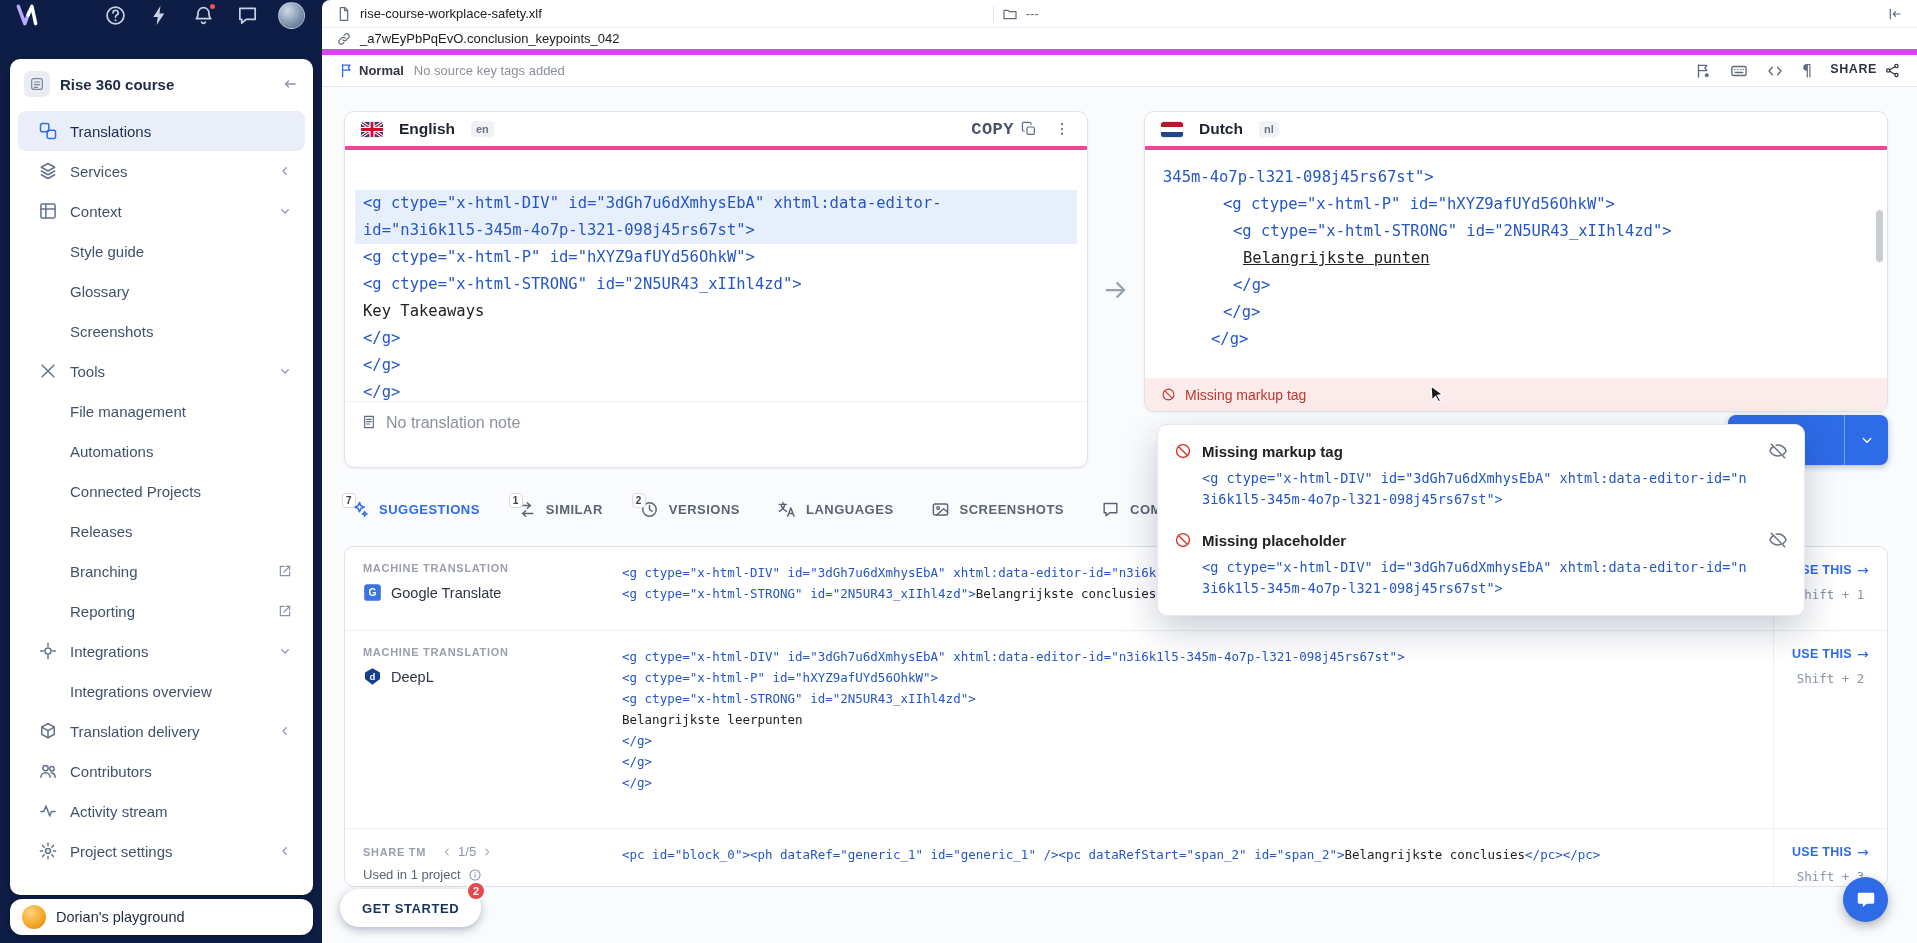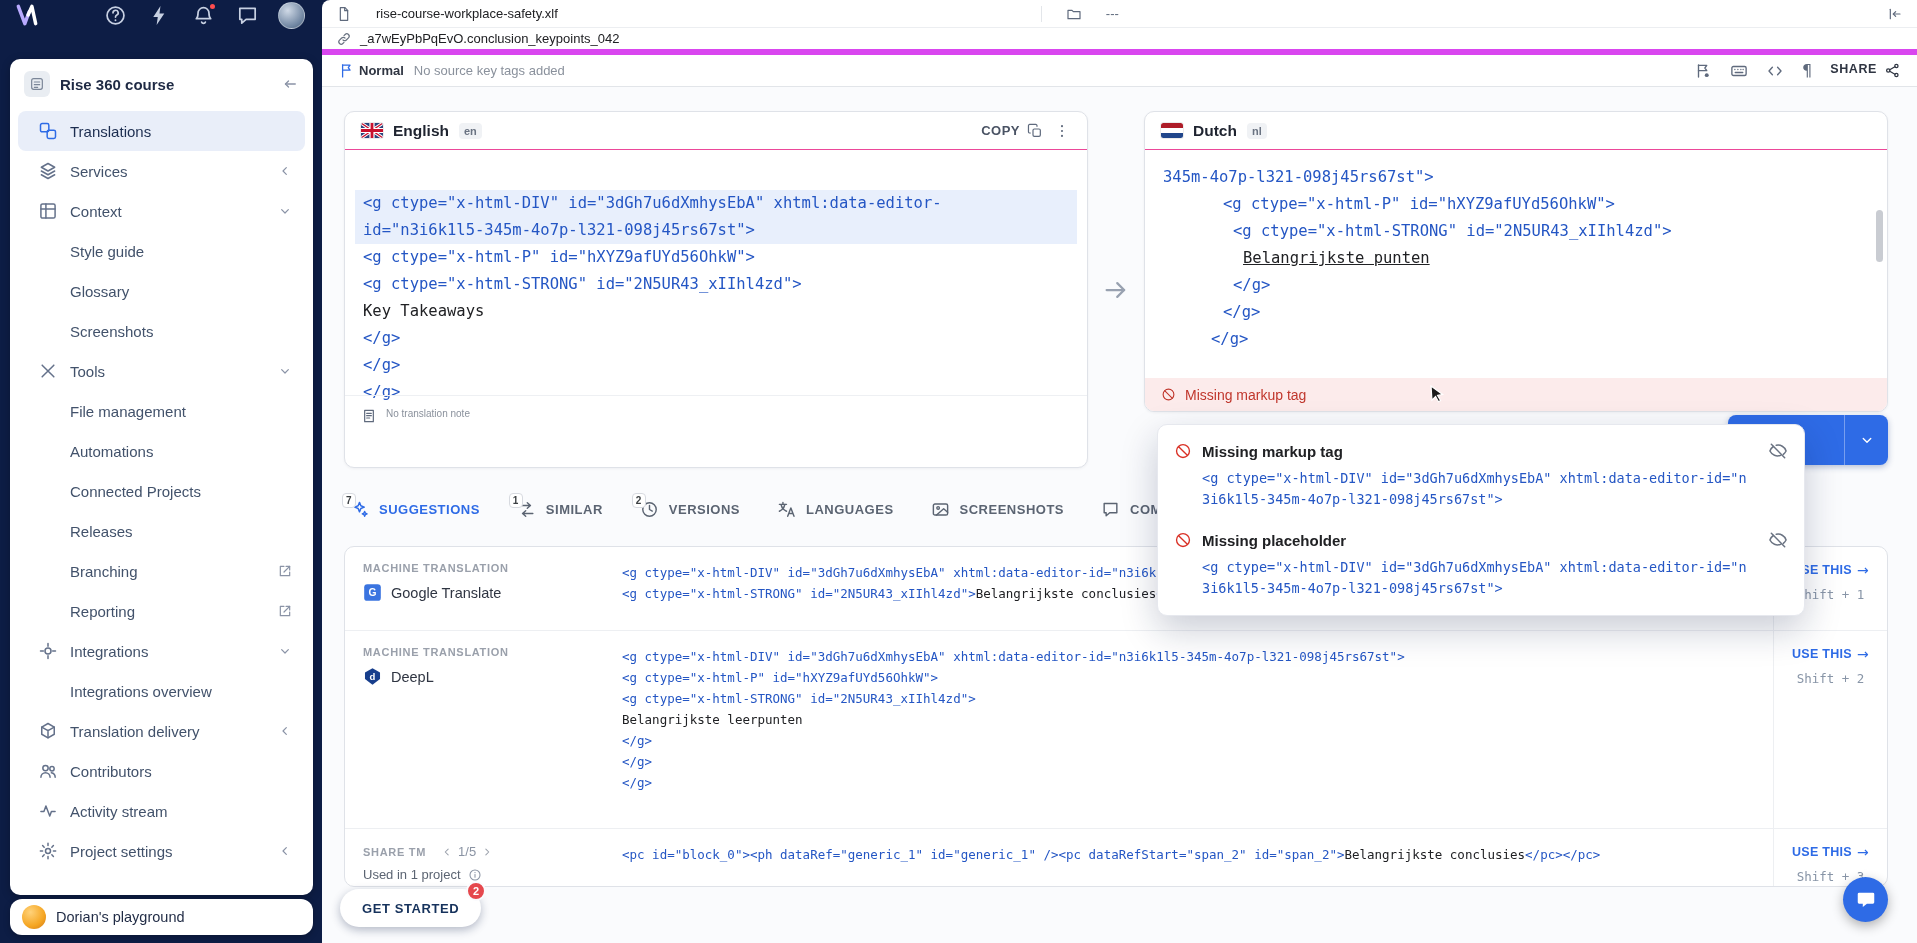--- a/index.html
+++ b/index.html
@@ -21,21 +21,21 @@
 .nav-item{height:40px;display:flex;align-items:center;gap:12px;padding:0 12px 0 20px;margin:0 8px;border-radius:8px;font-size:15px;color:#42526b;cursor:pointer;white-space:nowrap}
 .nav-item .ic{width:20px;height:20px;color:#64718a}
 .nav-item.sub{padding-left:52px}
 .nav-item.active{background:#e9eef9;color:#1c2d50;font-weight:400}
 .nav-item.active .ic{color:#2e6be6}
 .nav-item .trail{margin-left:auto;width:16px;height:16px;color:#8a93a6}
 .playground{position:absolute;left:10px;top:899px;width:303px;height:36px;background:#fff;border-radius:12px;display:flex;align-items:center;gap:10px;padding:0 12px;font-size:14.5px;color:#1f2a44;cursor:pointer;box-shadow:0 2px 6px rgba(0,0,0,.25)}
 .ws-avatar{width:24px;height:24px;border-radius:50%;background:radial-gradient(circle at 35% 30%,#ffd27a,#f5a623 60%,#d07716)}
 
 .main{position:absolute;left:322px;top:0;width:1595px;height:943px;background:#fff;border-top-left-radius:8px}
-.file-bar{height:28px;border-bottom:1px solid #eceef1;display:flex;align-items:center;gap:24px;padding:0 14px;font-size:13px;color:#3c4043}
+.file-bar{height:28px;border-bottom:1px solid #eceef1;display:flex;align-items:center;gap:8px;padding:0 14px;font-size:13px;color:#3c4043}
 .fb-ic{width:16px;height:16px;color:#5f6a7d}
 .fb-name{color:#202124;cursor:pointer}
 .spacer1{width:435px}
 .vbar{width:1px;height:16px;background:#e3e6ea}
 .fb-folder{color:#5f6a7d;cursor:pointer}
 .spacerF{flex:1}
 .key-bar{height:27px;border-bottom:6px solid #d946ef;display:flex;align-items:center;gap:8px;padding:0 14px;font-size:13px;color:#3c4043}
 .key-bar .fb-ic{color:#6a7382}
 .key-id{color:#202124}
 .toolbar{height:32px;border-bottom:1px solid #e2e5e9;display:flex;align-items:center;gap:4px;padding:0 16px;font-size:13px;color:#3c4043}
@@ -45,36 +45,36 @@
 .tb-right{margin-left:auto;display:flex;align-items:center;gap:18px;color:#5f6a7d}
 .tb-ic{width:18px;height:18px;cursor:pointer}
 .pilcrow{font-size:16px;line-height:18px;color:#5f6a7d;cursor:pointer;font-family:"DejaVu Sans",sans-serif}
 .share-btn{display:flex;gap:7px;font-size:12.5px;font-weight:700;letter-spacing:.6px;color:#2f3542;cursor:pointer}
 .share-btn .tb-ic{width:17px;height:17px}
 
 .workbench{position:absolute;left:0;top:87px;width:1595px;height:856px;background:#fafbfd}
 .pane{position:absolute;background:#fff;border:1px solid #dfe2e8;border-radius:10px;box-shadow:0 1px 3px rgba(16,24,40,.05)}
 .pane.src{left:22px;top:24px;width:744px;height:357px}
 .pane.tgt{left:822px;top:24px;width:744px;height:301px;overflow:hidden}
-.pane-head{height:38px;display:flex;align-items:center;gap:10px;padding:0 16px;border-bottom:1px solid #ec4899}
+.pane-head{height:38px;display:flex;align-items:center;gap:16px;padding:0 16px;border-bottom:4px solid #ec4899}
 .flag{width:22px;height:15px;border-radius:2.5px;overflow:hidden;box-shadow:0 0 0 1px rgba(0,0,0,.08);flex:none}
 .lang-name{font-size:15.5px;font-weight:700;color:#1f2430}
 .lang-code{font-size:11px;font-weight:700;color:#6a7382;background:#f0f2f5;border-radius:4px;padding:2px 5px}
-.copy-btn{margin-left:auto;display:flex;align-items:center;gap:7px;background:none;border:none;font-family:Liberation Sans, sans-serif;font-size:13px;font-weight:700;letter-spacing:.5px;color:#4a5364;cursor:pointer}
+.copy-btn{margin-left:auto;display:flex;align-items:center;gap:7px;background:none;border:none;font-family:Liberation Mono, monospace;font-size:17px;font-weight:700;letter-spacing:.5px;color:#4a5364;cursor:pointer}
 .ic16{width:16px;height:16px;display:inline-flex;color:#5f6a7d}
 .kebab{width:18px;height:18px;color:#5f6a7d;cursor:pointer}
 .code-area{overflow:hidden}
 .src-code{padding:40px 18px 0}
 .tgt-code{padding:14px 18px 0}
 .code-line{font-family:"DejaVu Sans Mono",monospace;font-size:15.5px;line-height:27px;white-space:pre;color:#2456c4}
 .code-line.hl{background:#e8effc;margin:0 -8px;padding:0 8px}
 .seg-tag{color:#2456c4}
 .seg-txt{color:#202124}
 .u{text-decoration:underline}
-.pane-foot{position:absolute;left:0;right:0;bottom:12px;height:60px;border-top:1px solid #eef0f3;display:flex;align-items:flex-start;gap:9px;padding:12px 16px;color:#8a919c;font-size:10px}
+.pane-foot{position:absolute;left:0;right:0;bottom:6px;height:60px;border-top:1px solid #eef0f3;display:flex;align-items:flex-start;gap:9px;padding:12px 16px;color:#8a919c;font-size:16px}
 .scroll-thumb{position:absolute;right:4px;top:98px;width:7px;height:52px;border-radius:4px;background:#c9ccd2;cursor:pointer}
 .err-strip{position:absolute;left:0;right:0;bottom:0;height:33px;background:#fcebeb;display:flex;align-items:center;gap:9px;padding:0 16px;color:#c0362c;font-size:14px;cursor:pointer}
 .err-strip .ic16{color:#c0362c;width:15px;height:15px}
 .pane-arrow{position:absolute;left:779px;top:188px;width:30px;height:30px;color:#98a1b0}
 
 .save-btn{position:absolute;left:1406px;top:328px;width:160px;height:50px;border-radius:8px;background:#2e6be6;display:flex;z-index:3;box-shadow:0 2px 6px rgba(20,50,120,.3);cursor:pointer}
 .save-main{flex:1}
 .save-caret{width:44px;border-left:1px solid rgba(255,255,255,.35);display:flex;align-items:center;justify-content:center;color:#fff;cursor:pointer}
 .save-caret .ic16{color:#fff;width:18px;height:18px}
 

